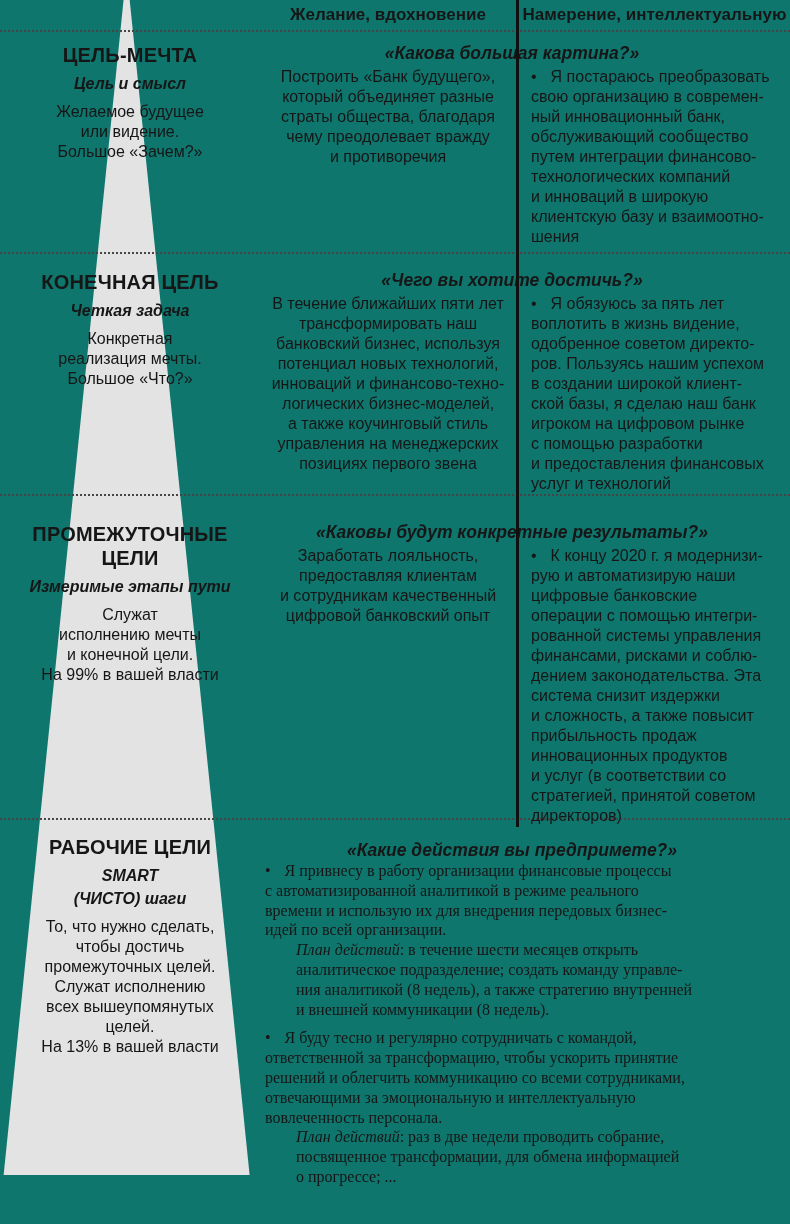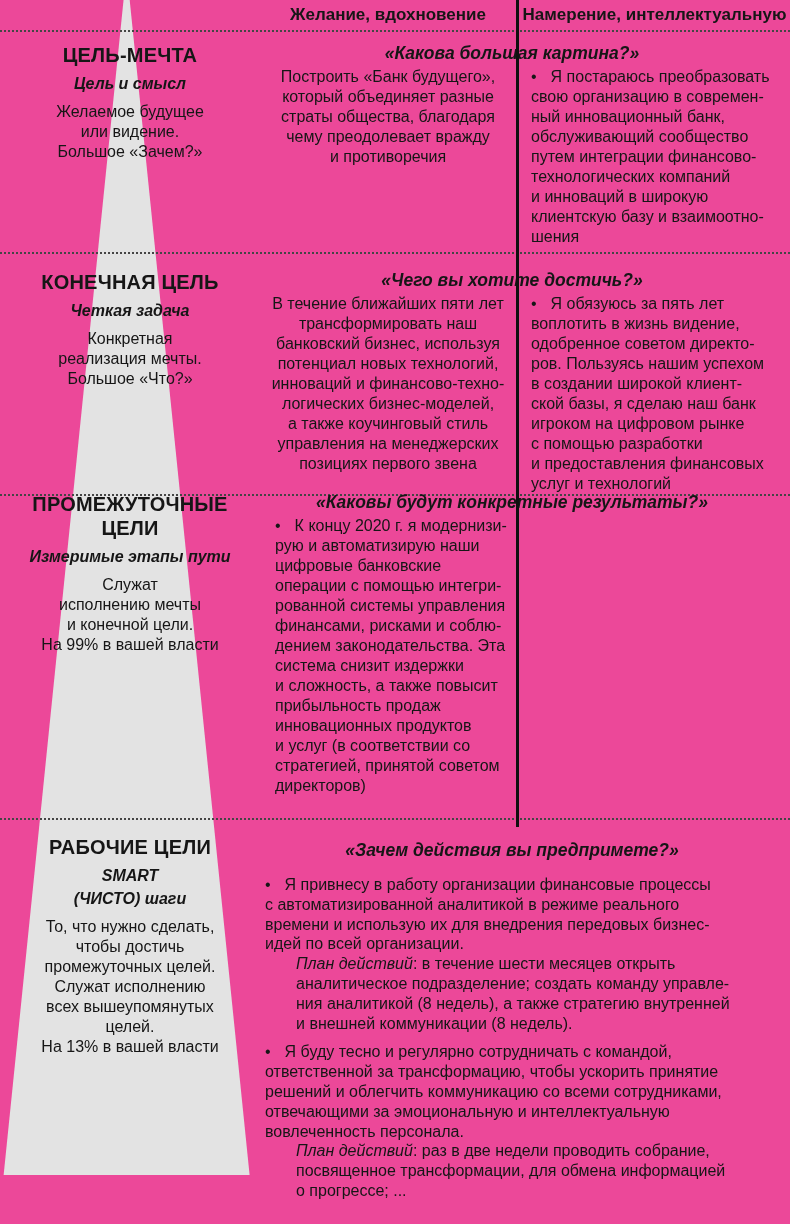--- a/index.html
+++ b/index.html
@@ -1,37 +1,37 @@
 <!DOCTYPE html>
 <html style="--pyramid_fill: #e3e3e3; --ink: #161616; --divider: #101010;"><head>
 <meta charset="utf-8">
 <style>
   html,body{margin:0;padding:0;background:#fff;}
-  .sheet{position:relative;width:790px;height:1224px;background:#ec4899;overflow:hidden;
+  .sheet{position:relative;width:790px;height:1224px;background:#0f766e;overflow:hidden;
          font-family:"Liberation Sans",sans-serif;color:var(--ink,#161616);}
   
   .pyramid{position:absolute;left:0;top:-30px;width:260px;height:1205px;
            background:var(--pyramid_fill,#e3e3e3);
            clip-path:polygon(48.7% 0,96% 100%,1.4% 100%);z-index:0;}
   
   .vdivider{position:absolute;left:515.5px;top:0;width:3.5px;height:827px;
             background:var(--divider,#101010);z-index:3;}
   
   .hline{position:absolute;left:0;width:790px;height:0;border-top:2px dotted #454545;z-index:2;}
   .hl1{top:30px;}.hl2{top:252px;}.hl3{top:494px;}.hl4{top:818px;}
   
   .head{position:absolute;top:0;left:0;width:790px;height:30px;z-index:2;}
   .hc{position:absolute;top:5px;font-weight:bold;font-size:17px;text-align:center;}
   .hc1{left:260px;width:256px;}
   .hc2{left:519px;width:271px;}
   
   .band{position:absolute;left:0;width:790px;display:flex;align-items:flex-start;z-index:2;box-sizing:border-box;}
   .b1{top:30px;height:222px;}
   .b2{top:252px;height:242px;}
-  .b3{top:474px;height:324px;}
+  .b3{top:504px;height:324px;}
   .b4{top:818px;height:370px;}
   .level{width:260px;flex:none;text-align:center;box-sizing:border-box;padding:0 8px;}
   .b1 .level{padding-top:13px;}
   .b2 .level,.b3 .level{padding-top:18px;}
   .b4 .level{padding-top:17px;}
   .ltitle{margin:0;font-size:20px;line-height:24px;font-weight:bold;letter-spacing:.2px;white-space:pre-line;}
   .lsub{margin-top:5px;font-weight:bold;font-style:italic;font-size:16px;line-height:23px;white-space:pre-line;}
   .lnote{margin-top:7px;font-size:16px;line-height:20px;white-space:pre-line;}
   .qa{flex:1;min-width:0;}
   .question{font-weight:bold;font-style:italic;font-size:17.5px;line-height:21px;
@@ -39,21 +39,21 @@
   .b1 .question{padding-top:13px;}
   .b2 .question,.b3 .question{padding-top:18px;}
   .b4 .question{padding-top:22px;}
   .cols{display:flex;margin-top:3px;}
   .desire{width:256px;flex:none;text-align:center;font-size:16px;line-height:20px;
           white-space:pre-line;padding:0 3px;box-sizing:border-box;}
   .intent{flex:1;font-size:16px;line-height:20px;white-space:pre-line;
           padding:0 6px 0 15px;box-sizing:border-box;}
   .bullet{display:inline-block;margin-right:14px;}
   
-  .acts{margin-top:14px;padding-left:5px;}
+  .acts{margin-top:0;padding-left:5px;font-family:Liberation Serif, serif;}
   .acts p{margin:0;font-size:16px;line-height:19.8px;white-space:pre-line;}
   .plan{margin-left:31px !important;}
   .plabel{font-style:italic;}
   .gap{margin-top:9px !important;}
   
   .caption{position:absolute;left:3px;top:1192px;font-size:21.5px;line-height:26px;z-index:2;margin-top:47px;}
   .caption b{font-weight:bold;margin-right:9px;}
 </style>
 </head>
 <body>
@@ -140,20 +140,24 @@
 ЦЕЛИ</h2>
       <div class="lsub">Измеримые этапы пути</div>
       <div class="lnote">Служат
 исполнению мечты
 и конечной цели.
 На 99% в вашей власти</div>
     </div>
     <div class="qa">
       <div class="question">«Каковы будут конкретные результаты?»</div>
       <div class="cols">
+        <div class="desire">Заработать лояльность,
+предоставляя клиентам
+и сотрудникам качественный
+цифровой банковский опыт</div>
         <div class="intent"><span class="bullet">•</span><span>К концу 2020 г. я модернизи-
 рую и автоматизирую наши
 цифровые банковские
 операции с помощью интегри-
 рованной системы управления
 финансами, рисками и соблю-
 дением законодательства. Эта
 система снизит издержки
 и сложность, а также повысит
 прибыльность продаж
@@ -172,21 +176,21 @@
 (ЧИСТО) шаги</div>
       <div class="lnote">То, что нужно сделать,
 чтобы достичь
 промежуточных целей.
 Служат исполнению
 всех вышеупомянутых
 целей.
 На 13% в вашей власти</div>
     </div>
     <div class="qa">
-      <div class="question">«Зачем действия вы предпримете?»</div>
+      <div class="question">«Какие действия вы предпримете?»</div>
       <div class="acts">
         <p><span class="bullet">•</span><span>Я привнесу в работу организации финансовые процессы
 с автоматизированной аналитикой в режиме реального
 времени и использую их для внедрения передовых бизнес-
 идей по всей организации.</span></p>
         <p class="plan"><span class="plabel">План действий</span><span>: в течение шести месяцев открыть
 аналитическое подразделение; создать команду управле-
 ния аналитикой (8 недель), а также стратегию внутренней
 и внешней коммуникации (8 недель).</span></p>
         <p class="gap"><span class="bullet">•</span><span>Я буду тесно и регулярно сотрудничать с командой,

